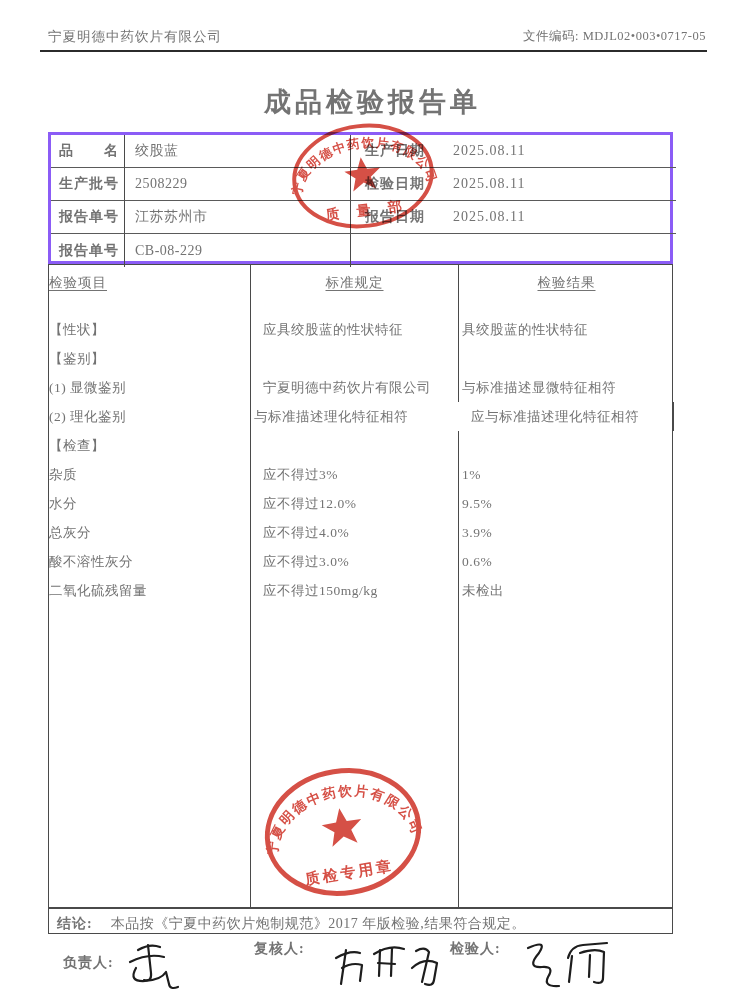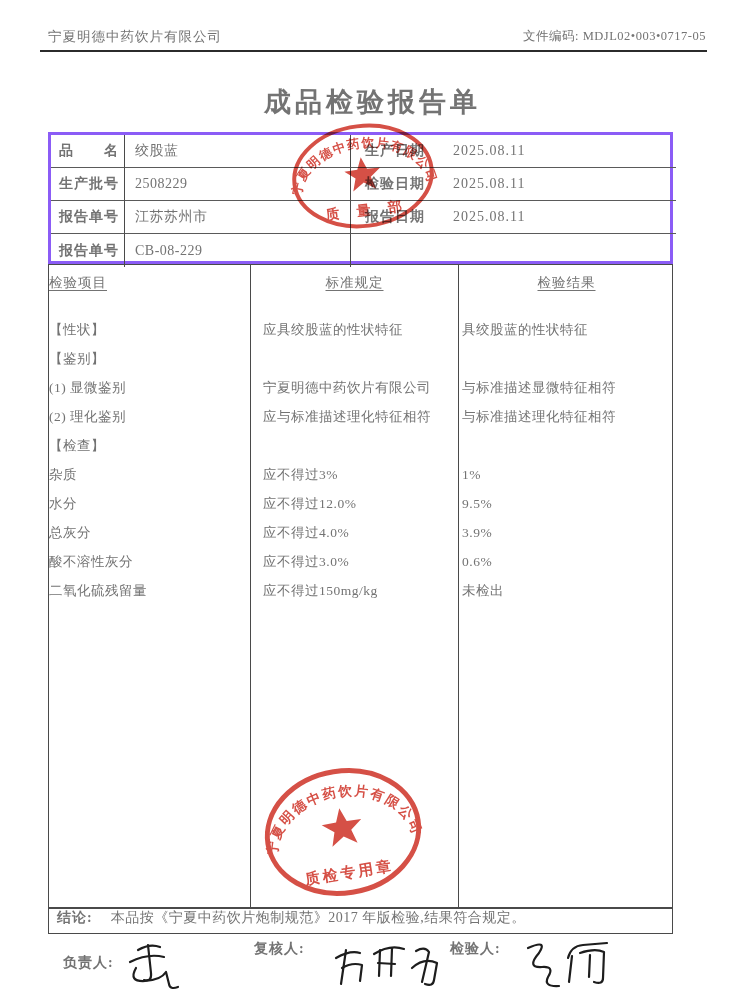--- a/index.html
+++ b/index.html
@@ -41,21 +41,21 @@
   .insp-head{font-size:13.5px;align-items:flex-start !important;padding-top:9px;}
   .insp-head span{text-decoration:underline;text-underline-offset:3px;letter-spacing:1px;}
   .insp-head.left span{}
   .insp-head.center{justify-content:center;}
   .c .t1{margin-left:0;letter-spacing:.5px;white-space:pre;}
   .c .t2{margin-left:12px;letter-spacing:.5px;}
   .c .t3{margin-left:3px;letter-spacing:.5px;}
   
   .conclusion{
     position:absolute;left:48px;top:908px;width:625px;height:26px;
-    border:1px solid #4a4a4a;box-sizing:border-box;display:flex;align-items:flex-start;
+    border:1px solid #4a4a4a;box-sizing:border-box;display:flex;align-items:flex-end;
     font-size:14px;
   }
   .conclusion .clabel{font-weight:bold;margin-left:8px;letter-spacing:1px;}
   .conclusion .ctext{margin-left:18px;letter-spacing:.5px;}
   
   .sig-row{position:absolute;left:48px;top:936px;width:660px;height:60px;font-size:14px;}
   .sig-label{position:absolute;top:4px;font-weight:bold;letter-spacing:1px;}
   .sig-label.s1{left:15px;margin-top:14px;} .sig-label.s2{left:206px;} .sig-label.s3{left:402px;}
   .sig-svg{position:absolute;top:0;}
   .sig-svg.s1{left:62px;} .sig-svg.s2{left:278px;} .sig-svg.s3{left:466px;}
@@ -162,25 +162,25 @@
     <div class="c">
         <span class="t2">宁夏明德中药饮片有限公司</span>
       </div>
     <div class="c last">
         <span class="t3">与标准描述显微特征相符</span>
       </div>
 
     <div class="c">
         <span class="t1">(2) 理化鉴别</span>
       </div>
+    <div class="c last">
+        <span class="t3">与标准描述理化特征相符</span>
+      </div>
     <div class="c">
         <span class="t2">应与标准描述理化特征相符</span>
-      </div>
-    <div class="c last">
-        <span class="t3">与标准描述理化特征相符</span>
       </div>
 
     <div class="c">
         <span class="t1">【检查】</span>
       </div>
     <div class="c">
         <span class="t2"></span>
       </div>
     <div class="c last">
         <span class="t3"></span>

